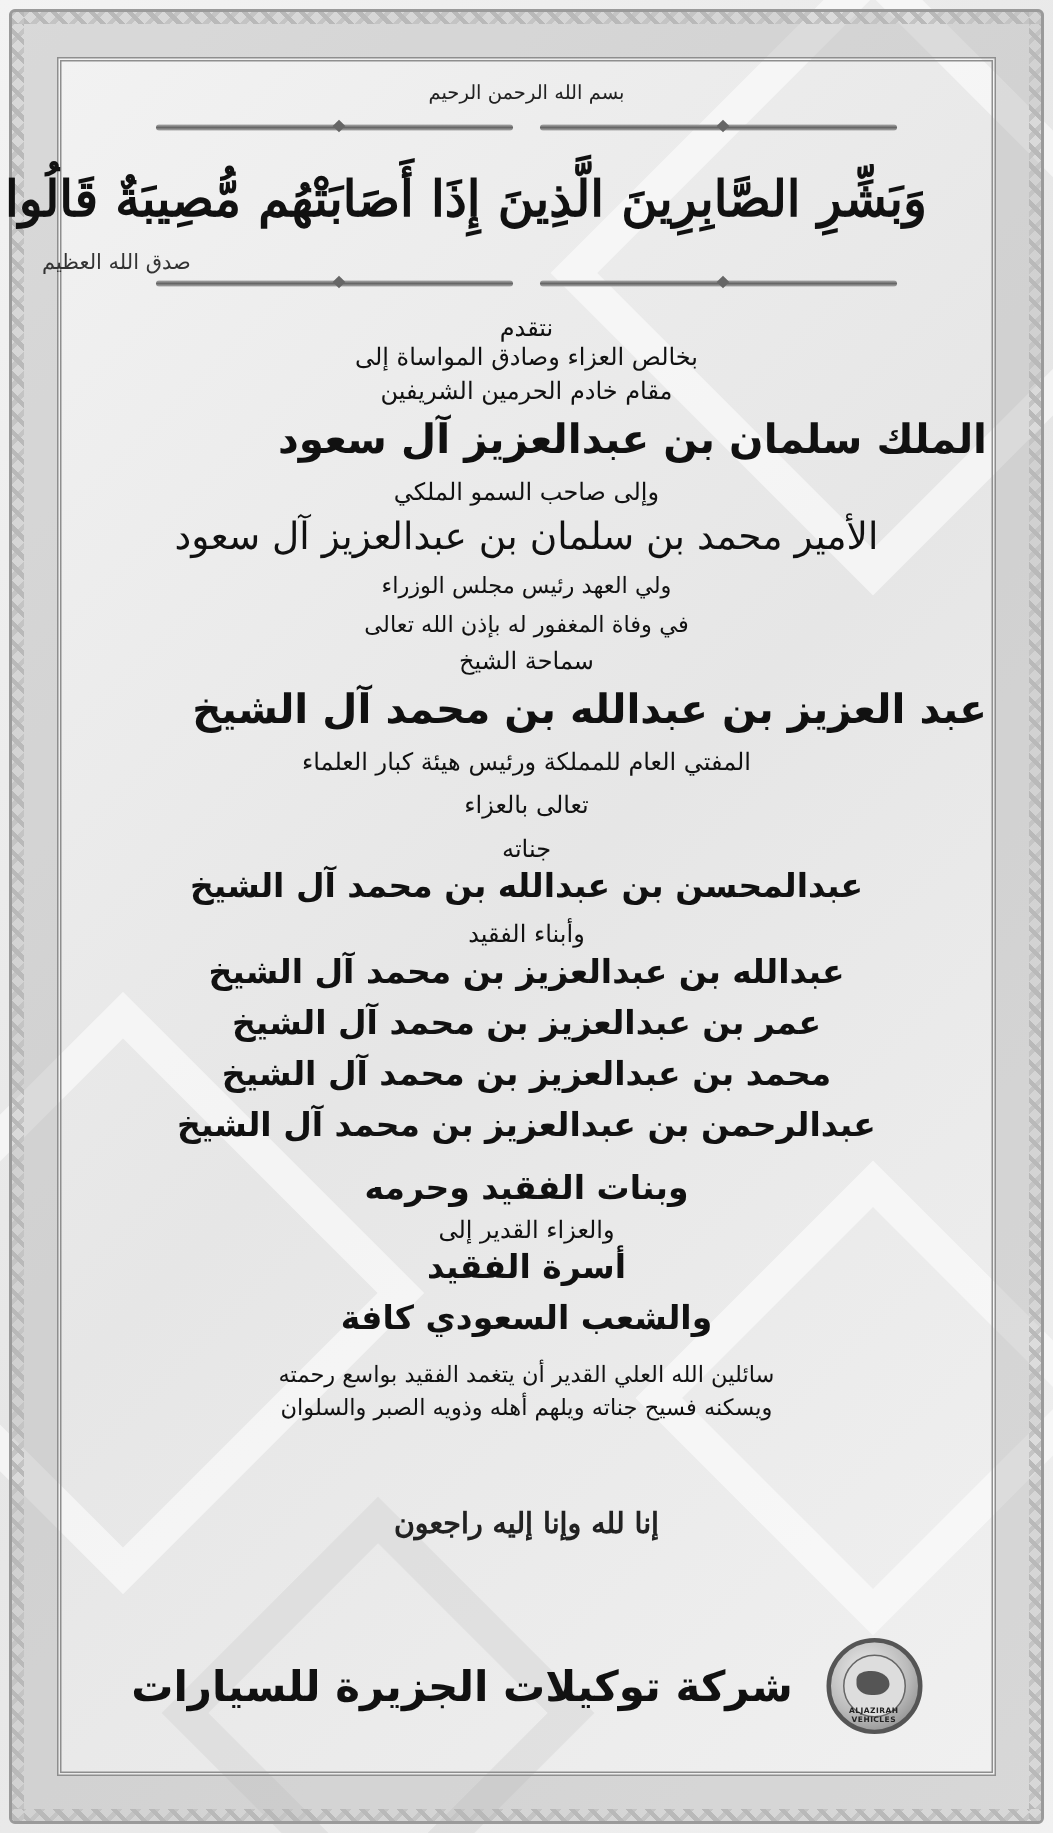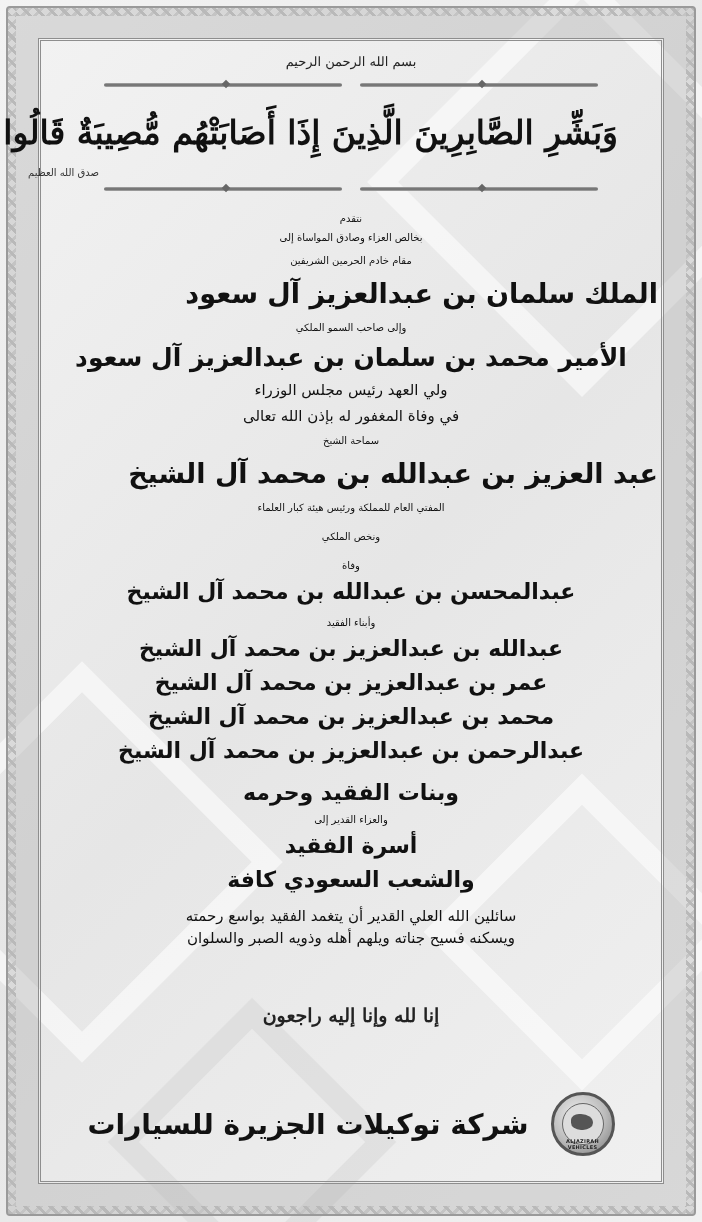--- a/index.html
+++ b/index.html
@@ -69,27 +69,27 @@
   }
   .div-top { top: 38px; }
   .div-bot { top: 142px; }
   .verse {
     position: absolute; top: 50px; left: 80px; right: 40px;
     font-family: "DejaVu Serif", serif; font-size: 33px; font-weight: bold;
     line-height: 78px; color: #111; white-space: nowrap; letter-spacing: -1px;
   }
   .sadaqa {
     position: absolute; top: 123px; left: -16px;
-    font-size: 10px; color: #333;
+    font-size: 14px; color: #333;
   }
   .body-lines { position: absolute; top: 165px; left: 0; right: 0; }
   .l { display: block; white-space: nowrap; color: #111; }
-  .sm { font-size: 10px; line-height: 19px; }
+  .sm { font-size: 16px; line-height: 19px; }
   .md { font-size: 15px; line-height: 22px; }
-  .lg { font-size: 25px; line-height: 42px; font-weight: bold; }
+  .lg { font-size: 25px; line-height: 42px; font-weight: normal; }
   .xl { font-size: 27px; line-height: 48px; font-weight: bold; text-align: right; }
   .name { font-size: 22px; line-height: 34px; font-weight: bold; }
   .gap4 { margin-top: 4px; }
   .gap8 { margin-top: 8px; }
   .gap10 { margin-top: 10px; }
 
   .closing {
     position: absolute; top: 960px; left: 0; right: 0;
     font-family: "DejaVu Serif", serif; font-size: 19px; font-weight: bold; color: #222;
   }
@@ -153,22 +153,22 @@
       <span class="l sm">بخالص العزاء وصادق المواساة إلى</span>
       <span class="l sm gap4">مقام خادم الحرمين الشريفين</span>
       <span class="l xl">الملك سلمان بن عبدالعزيز آل سعود</span>
       <span class="l sm">وإلى صاحب السمو الملكي</span>
       <span class="l lg">الأمير محمد بن سلمان بن عبدالعزيز آل سعود</span>
       <span class="l md">ولي العهد رئيس مجلس الوزراء</span>
       <span class="l md gap4">في وفاة المغفور له بإذن الله تعالى</span>
       <span class="l sm gap4">سماحة الشيخ</span>
       <span class="l xl">عبد العزيز بن عبدالله بن محمد آل الشيخ</span>
       <span class="l sm">المفتي العام للمملكة ورئيس هيئة كبار العلماء</span>
-      <span class="l sm gap10">ونخص الملكي</span>
-      <span class="l sm gap10">وفاة</span>
+      <span class="l sm gap10">تعالى بالعزاء</span>
+      <span class="l sm gap10">جناته</span>
       <span class="l name">عبدالمحسن بن عبدالله بن محمد آل الشيخ</span>
       <span class="l sm gap4">وأبناء الفقيد</span>
       <span class="l name">عبدالله بن عبدالعزيز بن محمد آل الشيخ</span>
       <span class="l name">عمر بن عبدالعزيز بن محمد آل الشيخ</span>
       <span class="l name">محمد بن عبدالعزيز بن محمد آل الشيخ</span>
       <span class="l name">عبدالرحمن بن عبدالعزيز بن محمد آل الشيخ</span>
       <span class="l name gap8">وبنات الفقيد وحرمه</span>
       <span class="l sm">والعزاء القدير إلى</span>
       <span class="l name">أسرة الفقيد</span>
       <span class="l name">والشعب السعودي كافة</span>

